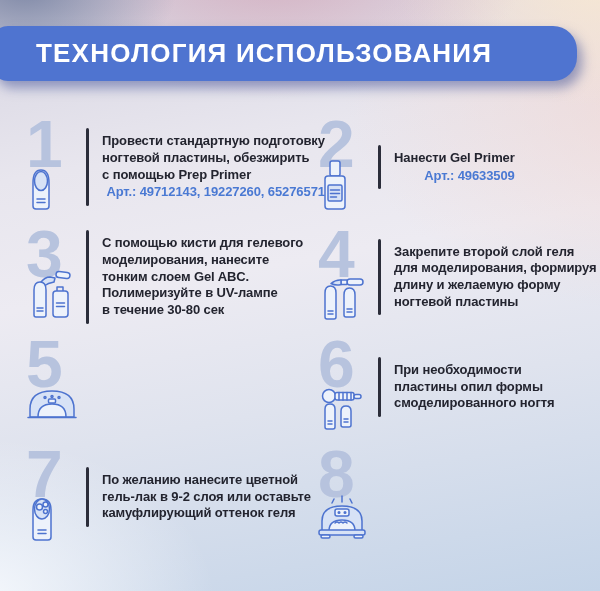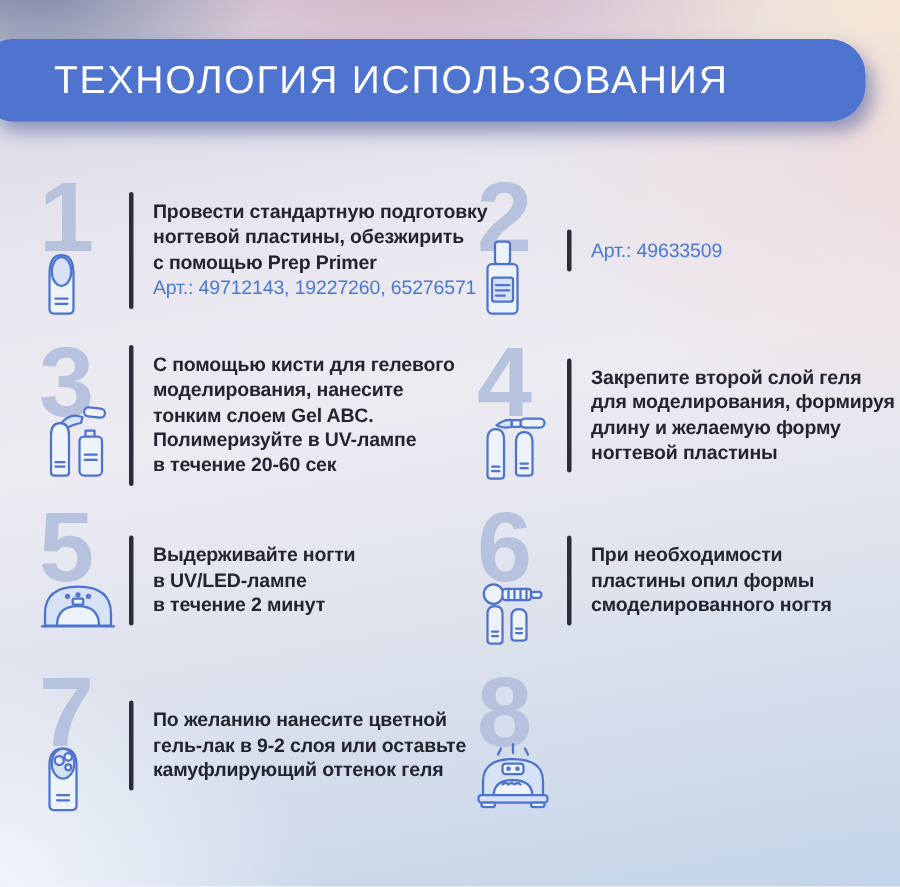--- a/index.html
+++ b/index.html
@@ -14,21 +14,21 @@
       radial-gradient(320px 220px at -4% 102%, rgba(250,252,255,.9), rgba(250,252,255,0) 75%),
       linear-gradient(170deg, #d6d4e1 0%, #e8e6ee 26%, #edebf2 45%, #dfe3ee 66%, #c4d4e8 100%);
   }
   .header{
     position:absolute;left:-8px;top:26px;width:585px;height:55px;
     background:#4f74d0;border-radius:16px 24px 24px 16px;
     box-shadow:5px 7px 12px rgba(74,90,155,.55);
     display:flex;align-items:center;padding-left:44px;box-sizing:border-box;
   }
   .header .title{
-    color:#ffffff;font-size:26px;font-weight:normal;letter-spacing:1.2px;
+    color:#ffffff;font-size:26px;font-weight:bold;letter-spacing:1.2px;
     text-transform:uppercase;white-space:nowrap;
   }
   .steps{
     position:absolute;left:26px;top:112px;
     display:grid;grid-template-columns:282px 292px;grid-auto-rows:110px;
   }
   .step{display:flex;align-items:center;}
   .step.col2{padding-left:10px;}
   .numwrap{position:relative;width:46px;height:96px;flex:none;margin-right:14px;}
   .num{
@@ -40,22 +40,22 @@
   .txt{position:relative;padding-left:16px;}
   .txt::before{
     content:"";position:absolute;left:0;top:-5px;bottom:-5px;width:3px;
     background:#2b2d3a;border-radius:2px;
   }
   .desc{
     margin:0;color:#23242f;font-size:13px;font-weight:bold;line-height:1.28;
     white-space:pre;letter-spacing:-0.1px;
   }
   .art{
-    margin:1px 0 0 0;color:#4a79d3;font-size:13px;font-weight:normal;line-height:1.28;
-    white-space:pre;letter-spacing:-0.1px;
+    margin:1px 0 0 0;color:#4a79d3;font-size:13px;font-weight:bold;line-height:1.28;
+    white-space:pre;letter-spacing:-0.1px;text-align:right;
   }
   .art:empty{display:none;}
   .ic{stroke:#4d73cf;stroke-width:1.5;fill:none;stroke-linecap:round;stroke-linejoin:round;}
   .fillA{fill:#edf2fb;}
   .fillB{fill:#d7e2f6;}
 </style>
 </head>
 <body>
 
 <div class="canvas">
@@ -91,20 +91,21 @@
         <span class="icon">
           <svg width="34" height="54" viewBox="0 0 34 54">
             <rect class="ic fillA" x="12" y="2" width="10" height="15" rx="2"></rect>
             <rect class="ic fillA" x="7" y="17" width="20" height="33" rx="3"></rect>
             <rect class="ic fillB" x="10" y="26" width="14" height="16" rx="1.5"></rect>
             <path class="ic" d="M12.5 31 h9 M12.5 34.5 h9 M12.5 38 h6"></path>
           </svg>
         </span>
       </div>
       <div class="txt">
+        <p class="desc">Нанести Gel Primer</p>
         <p class="art">Арт.: 49633509</p>
       </div>
     </div>
 
     <div class="step">
       <div class="numwrap">
         <div class="num">3</div>
         <span class="icon">
           <svg width="48" height="54" viewBox="0 0 48 54">
             <rect class="ic fillA" x="30" y="3" width="14" height="6" rx="3" transform="rotate(6 37 6)"></rect>
@@ -115,21 +116,21 @@
             <rect class="ic fillA" x="27" y="22" width="15" height="26" rx="3"></rect>
             <path class="ic" d="M30.5 34 h8 M30.5 37.5 h8"></path>
           </svg>
         </span>
       </div>
       <div class="txt">
         <p class="desc">С помощью кисти для гелевого
 моделирования, нанесите
 тонким слоем Gel ABC.
 Полимеризуйте в UV-лампе
-в течение 20-60 сек</p>
+в течение 30-80 сек</p>
 
       </div>
     </div>
 
     <div class="step col2">
       <div class="numwrap">
         <div class="num">4</div>
         <span class="icon">
           <svg width="48" height="48" viewBox="0 0 48 48">
             <rect class="ic fillA" x="29" y="4" width="16" height="6" rx="3"></rect>
@@ -158,26 +159,20 @@
           <svg width="52" height="36" viewBox="0 0 52 36">
             <path class="ic fillB" d="M4 32 L4 24 Q4 6 26 6 Q48 6 48 24 L48 32 Z"></path>
             <path class="ic fillA" d="M12 32 Q12 19 26 19 Q40 19 40 32 Z"></path>
             <circle class="ic" cx="19" cy="12.5" r="1"></circle>
             <circle class="ic" cx="26" cy="11.5" r="1"></circle>
             <circle class="ic" cx="33" cy="12.5" r="1"></circle>
             <rect class="ic fillA" x="22.5" y="14" width="7" height="4" rx="1"></rect>
             <path class="ic" d="M2 32.5 h48"></path>
           </svg>
         </span>
-      </div>
-      <div class="txt">
-        <p class="desc">Выдерживайте ногти
-в UV/LED-лампе
-в течение 2 минут</p>
-
       </div>
     </div>
 
     <div class="step col2">
       <div class="numwrap">
         <div class="num">6</div>
         <span class="icon">
           <svg width="46" height="50" viewBox="0 0 46 50">
             <circle class="ic fillA" cx="11" cy="13" r="6.5"></circle>
             <rect class="ic fillA" x="17" y="9.5" width="19" height="7.5" rx="2"></rect>

